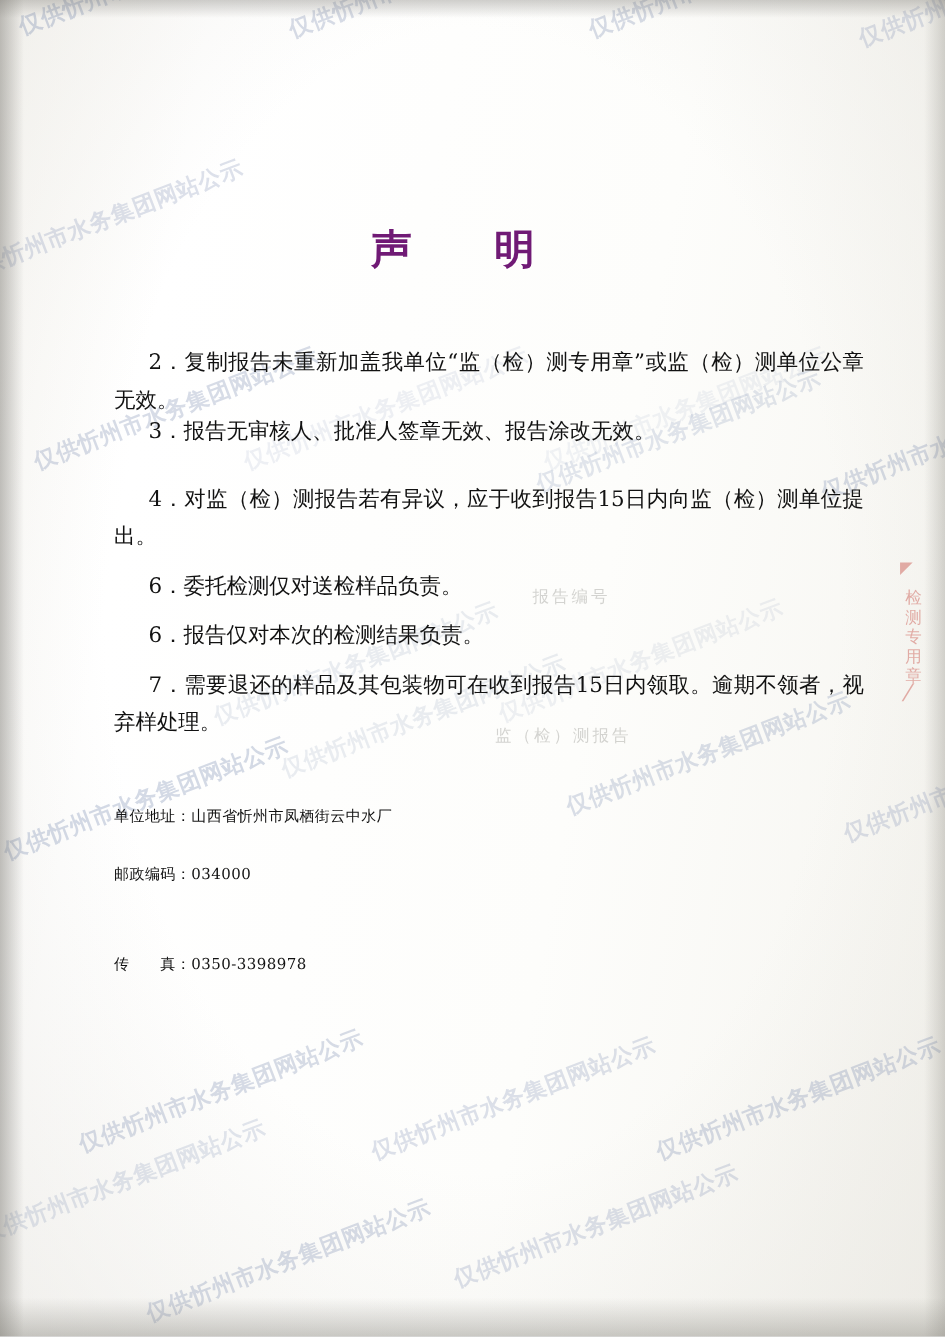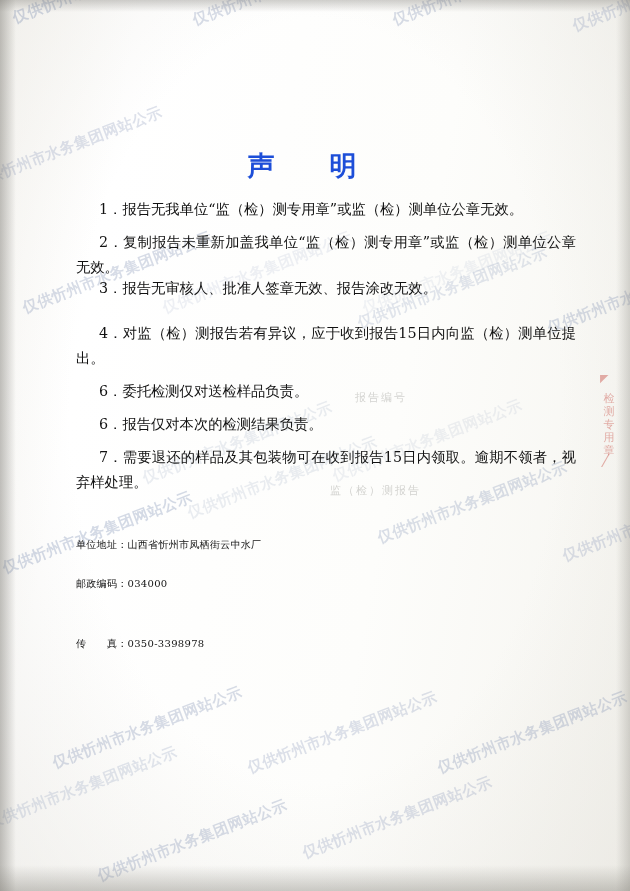--- a/index.html
+++ b/index.html
@@ -83,21 +83,21 @@
   #doc-title {
     position: absolute;
     top: 148px;
     left: 0;
     width: 618px;
     text-align: center;
     font-size: 27px;
     font-weight: 700;
     letter-spacing: 14px;
     font-family: "DejaVu Serif", serif;
-    color: #1d4ed8;
+    color: #701a75;
   }
   .clause {
     position: absolute;
     left: 76px;
     width: 500px;
     font-size: 14.3px;
     line-height: 25px;
     color: #121212;
     text-align: justify;
   }
@@ -169,21 +169,20 @@
   <div class="ghost" style="left:330px; top:483px;">监（检）测报告</div>
 
   <div class="stamp" style="left:600px; top:372px;">◤</div>
   <div class="stamp" style="left:596px; top:392px; width:26px; text-align:center;">检<br>测<br>专<br>用<br>章</div>
   <div class="stamp" style="left:604px; top:455px; font-size:16px;">⁄</div>
 
   <div id="content">
 
     <div id="doc-title">声　明</div>
 
-    <div class="clause" style="top:197px;"><span class="indent"></span><span>1．报告无我单位“监（检）测专用章”或监（检）测单位公章无效。</span></div>
 
     <div class="clause" style="top:230px;"><span class="indent"></span><span>2．复制报告未重新加盖我单位“监（检）测专用章”或监（检）测单位公章无效。</span></div>
 
     <div class="clause" style="top:276px;"><span class="indent"></span><span>3．报告无审核人、批准人签章无效、报告涂改无效。</span></div>
 
     <div class="clause" style="top:321px;"><span class="indent"></span><span>4．对监（检）测报告若有异议，应于收到报告15日内向监（检）测单位提出。</span></div>
 
     <div class="clause" style="top:379px;"><span class="indent"></span><span>6．委托检测仅对送检样品负责。</span></div>
 
     <div class="clause" style="top:412px;"><span class="indent"></span><span>6．报告仅对本次的检测结果负责。</span></div>

